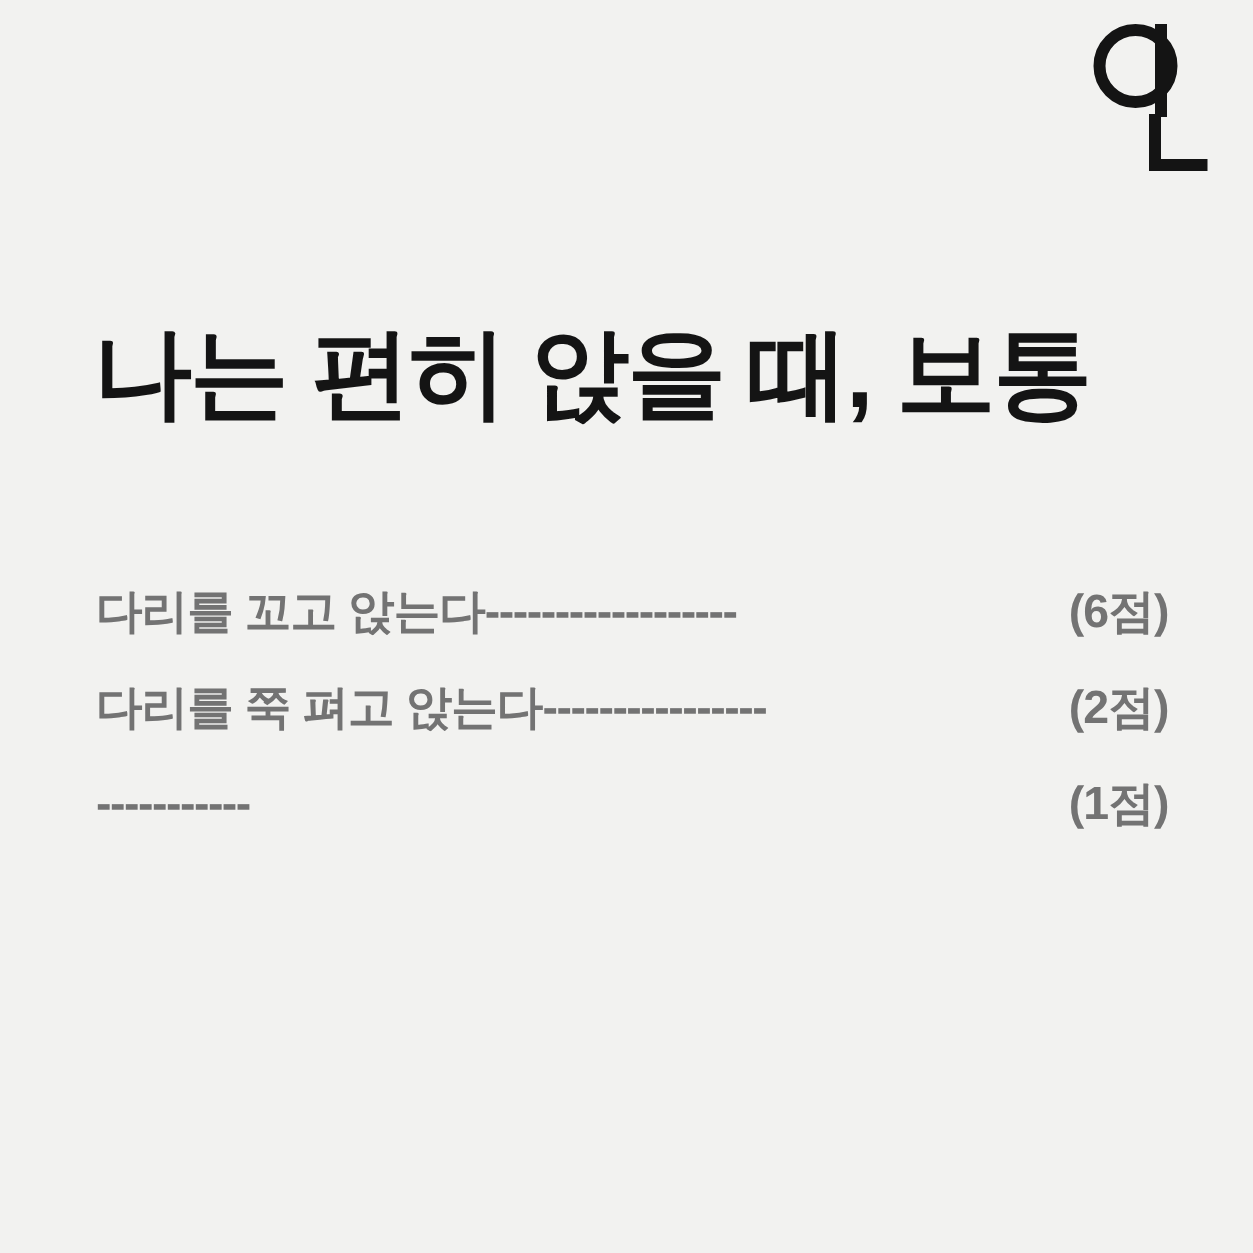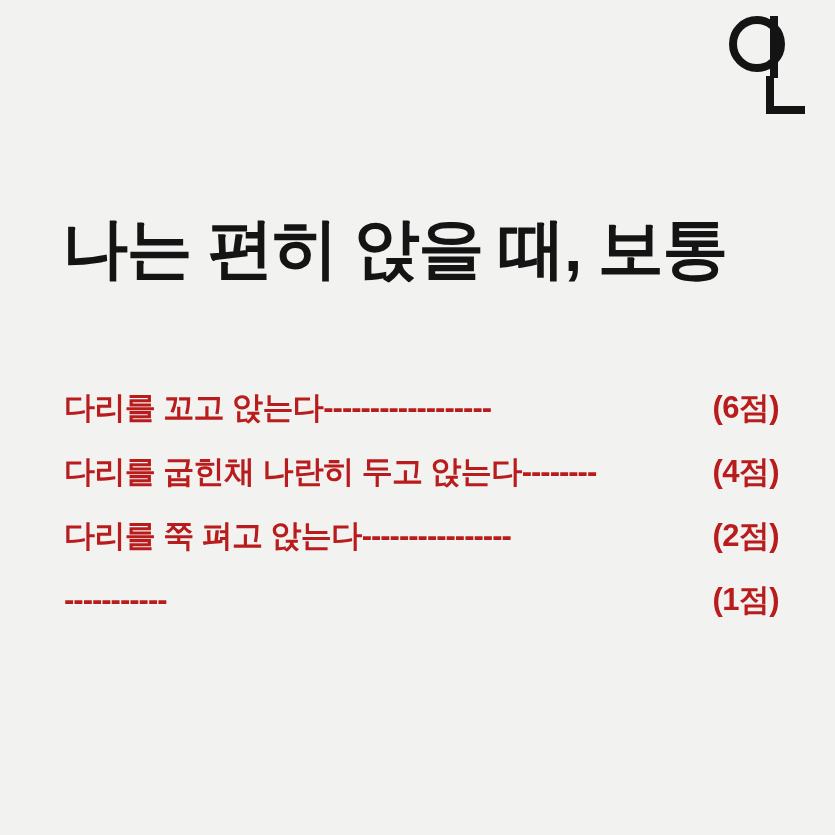--- a/index.html
+++ b/index.html
@@ -53,21 +53,21 @@
     top: 392px;
     left: 64px;
     right: 56px;
   }
   .answer-row {
     display: flex;
     align-items: baseline;
     font-size: 31px;
     line-height: 1.0;
     font-weight: 600;
-    color: #b91c1c;
+    color: #737373;
     margin-bottom: 33px;
     white-space: nowrap;
     letter-spacing: -0.6px;
   }
   .answer-text {
     flex: 0 0 auto;
   }
   .answer-dashes {
     flex: 1 1 auto;
     overflow: hidden;
@@ -97,25 +97,20 @@
   <div class="headline">나는 편히 앉을 때, 보통</div>
 
   <div class="answers">
 
     <div class="answer-row">
       <span class="answer-text">다리를 꼬고 앉는다</span>
       <span class="answer-dashes">------------------</span>
       <span class="answer-score">(6점)</span>
     </div>
 
-    <div class="answer-row">
-      <span class="answer-text">다리를 굽힌채 나란히 두고 앉는다</span>
-      <span class="answer-dashes">--------</span>
-      <span class="answer-score">(4점)</span>
-    </div>
 
     <div class="answer-row">
       <span class="answer-text">다리를 쭉 펴고 앉는다</span>
       <span class="answer-dashes">----------------</span>
       <span class="answer-score">(2점)</span>
     </div>
 
     <div class="answer-row">
       <span class="answer-dashes">-----------</span>
       <span class="answer-score">(1점)</span>

